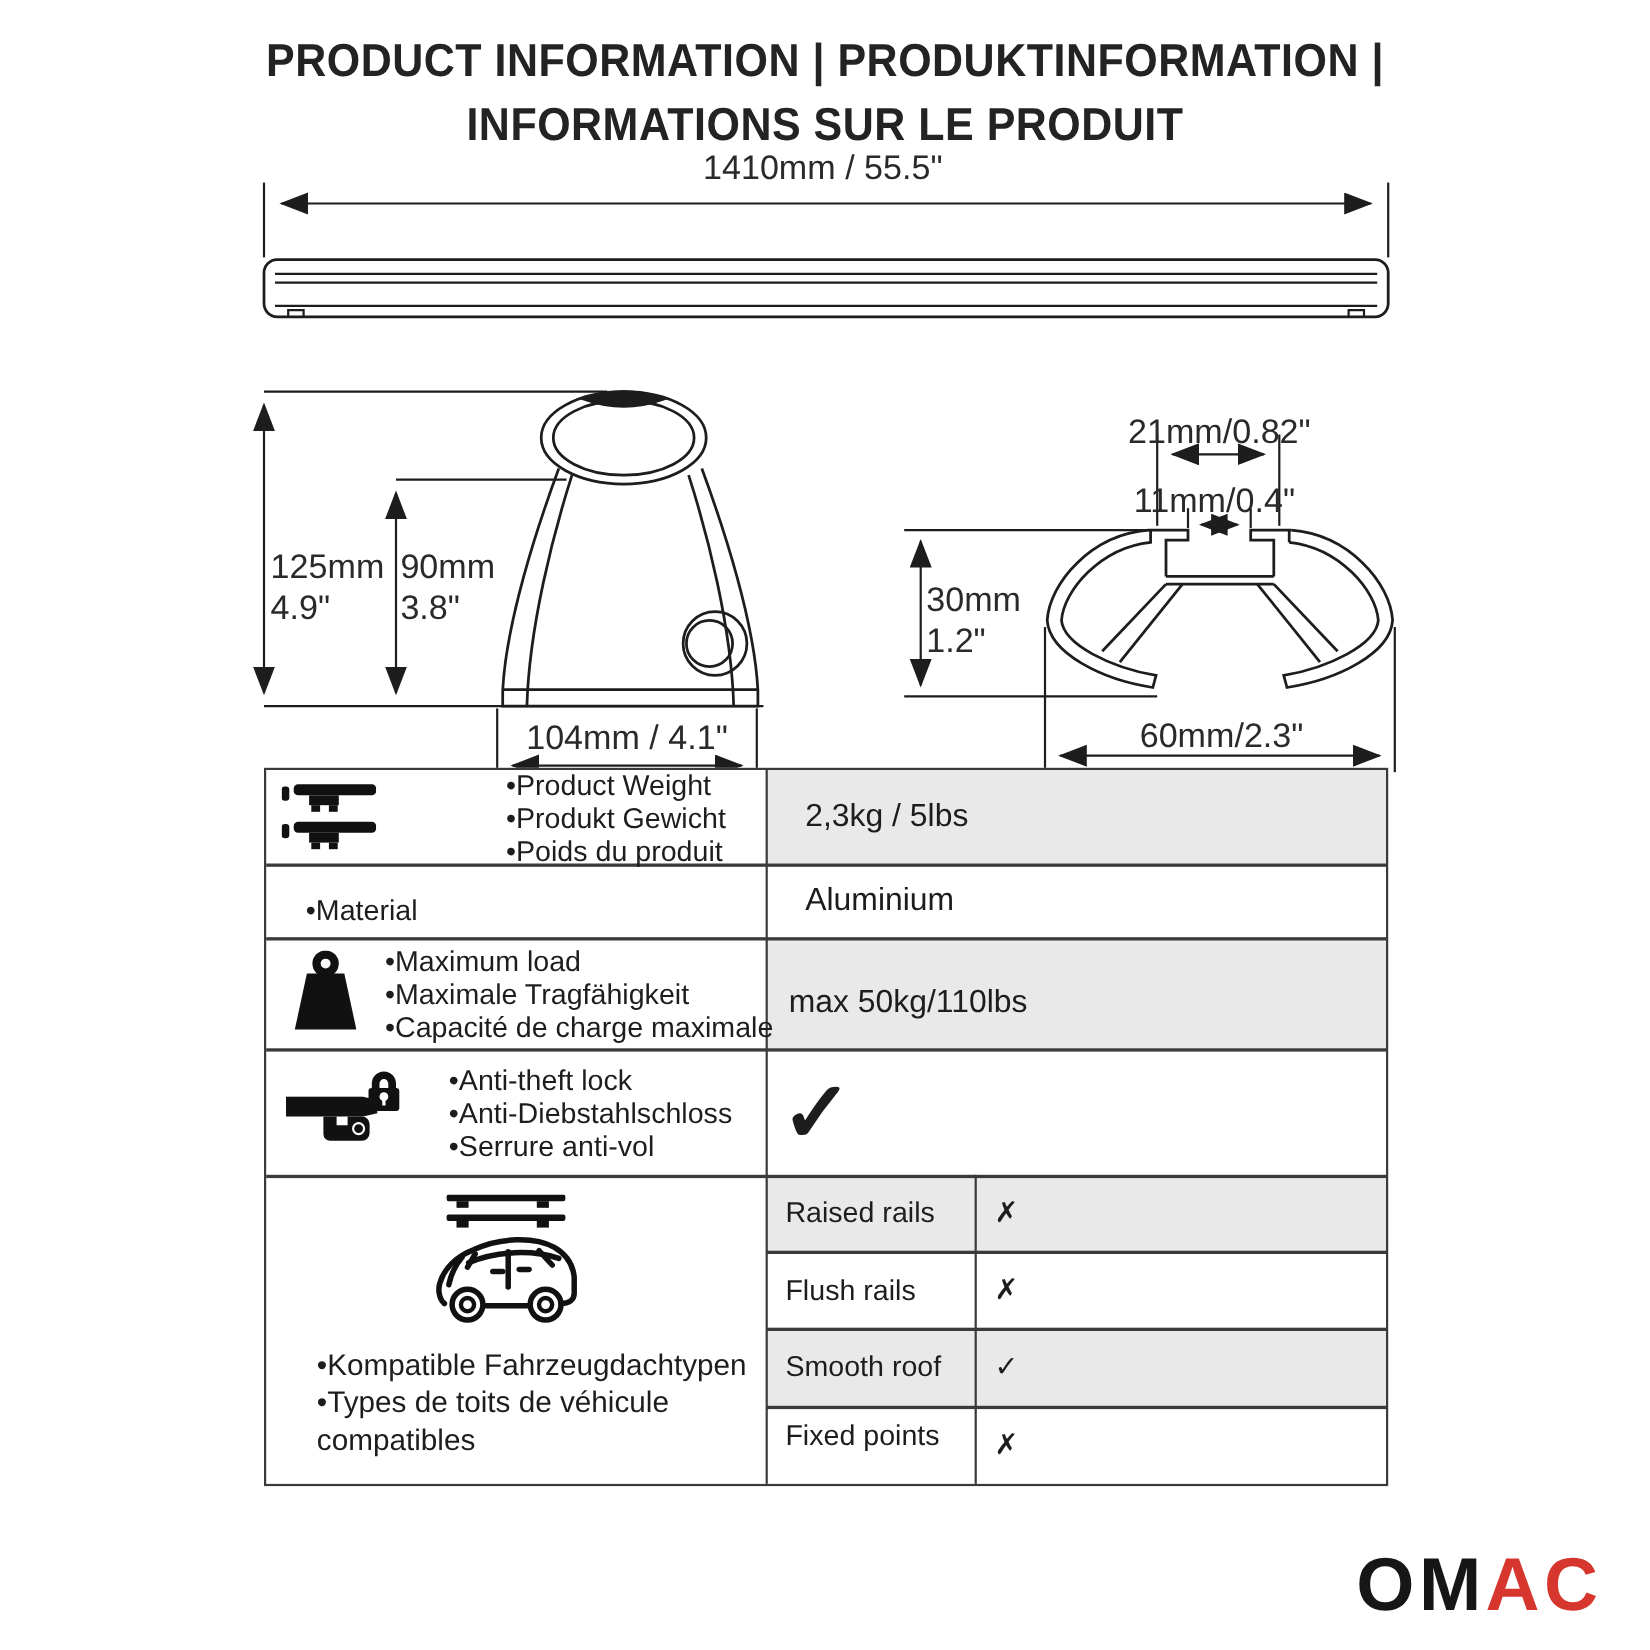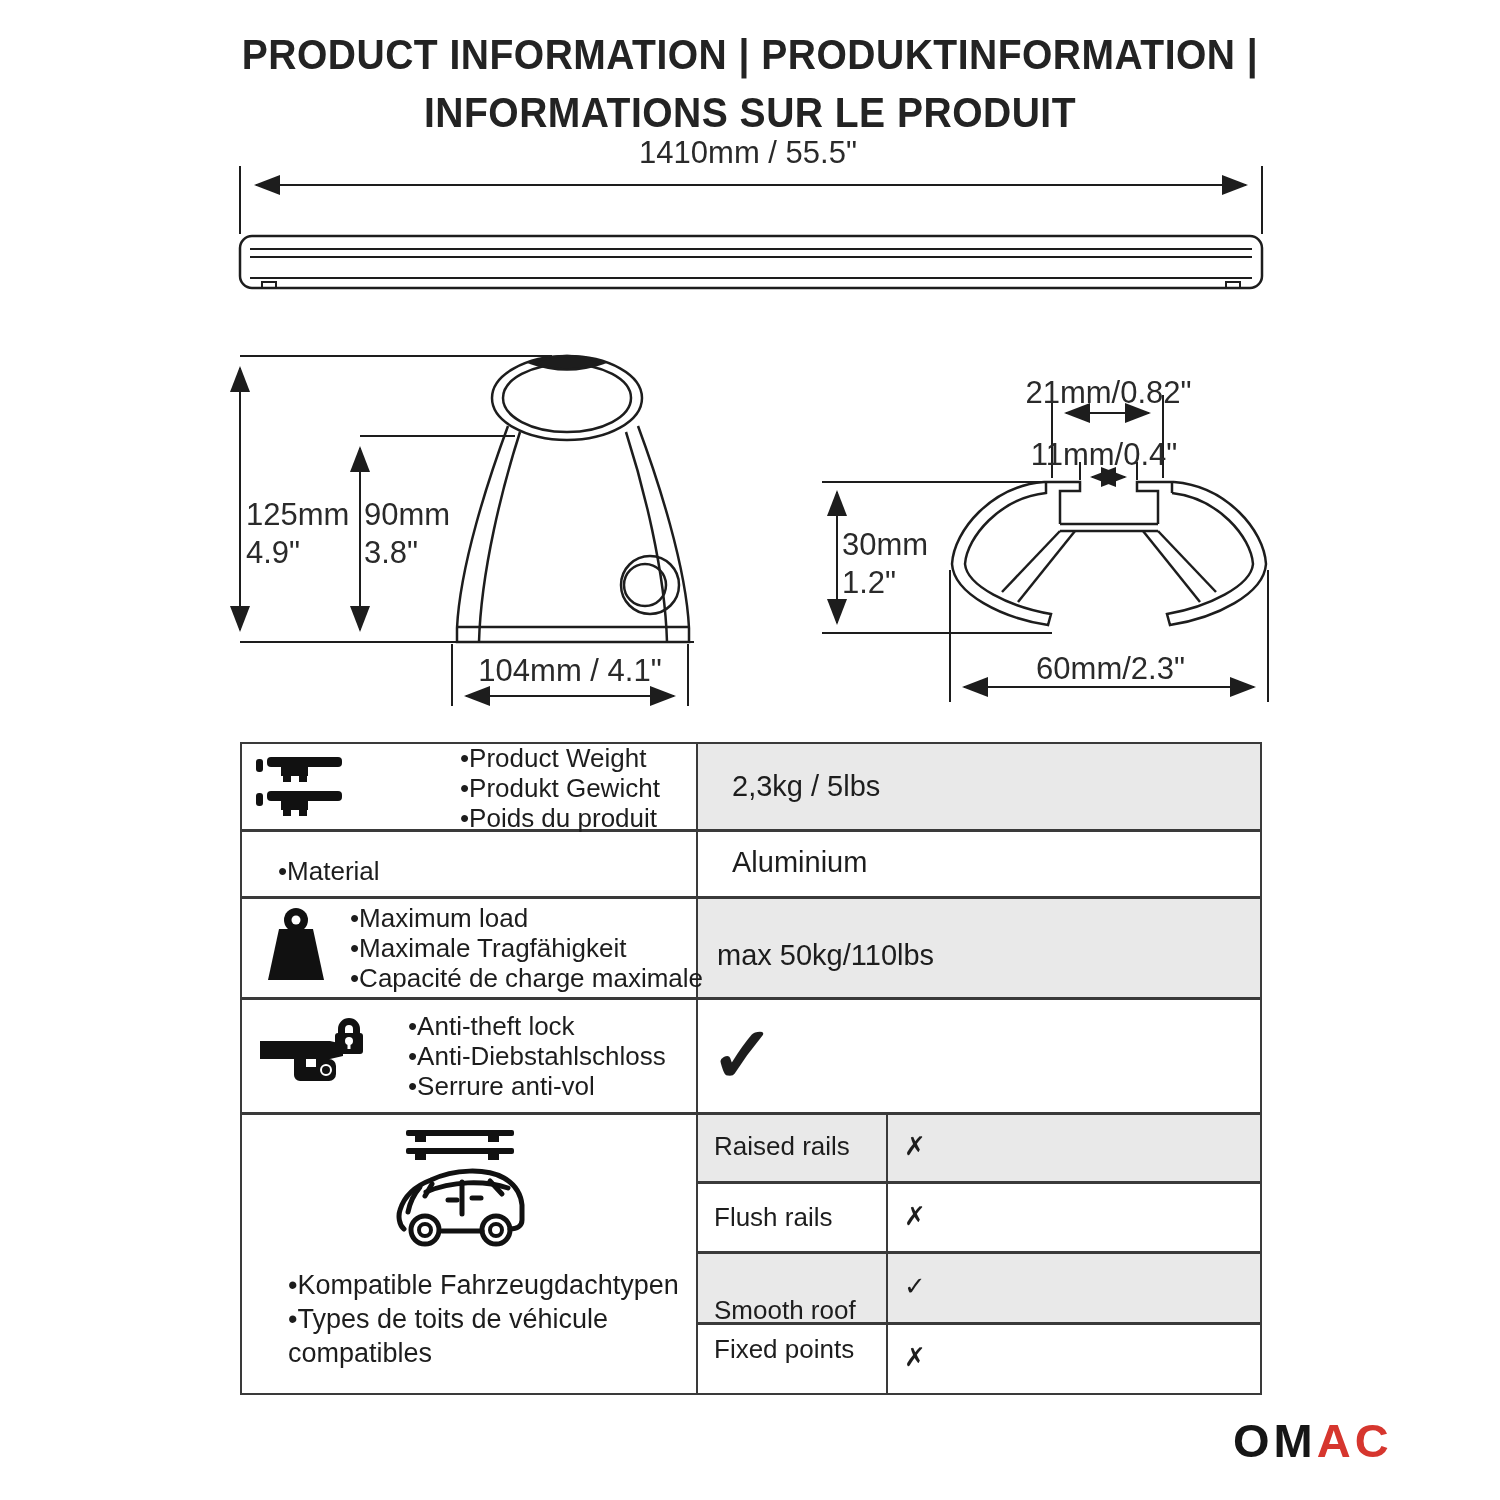--- a/index.html
+++ b/index.html
@@ -11,34 +11,34 @@
   
   .title{
     top:26px;left:0;width:1500px;text-align:center;
     font-weight:800;font-size:42px;line-height:58px;letter-spacing:.5px;color:#232323;
     transform:scaleX(.93);transform-origin:50% 0;
   }
   
   .dim{font-size:31px;color:#2a2a2a;line-height:38px;white-space:nowrap;}
   .dim.center{text-align:center;}
   
-  #spec{left:240px;top:742px;width:1022px;height:653px;border:2px solid #3a3a3a;box-sizing:border-box;background:#fff;}
+  #spec{left:240px;top:698px;width:1022px;height:653px;border:2px solid #3a3a3a;box-sizing:border-box;background:#fff;}
   #spec .gray{position:absolute;background:#e9e9e9;left:455px;right:0;}
   #spec .hline{position:absolute;left:0;right:0;height:3px;background:#3a3a3a;}
   #spec .hline.sub{left:455px;}
   #spec .vline{position:absolute;width:2px;background:#3a3a3a;}
   .cell{position:absolute;display:flex;align-items:center;}
   .labs{font-size:26px;line-height:30px;}
   .labs.r5{font-size:27px;line-height:34px;}
   .val{font-size:29px;}
   .sublab{font-size:26px;}
   .mark{font-size:26px;}
   .bigcheck{font-size:78px;font-weight:700;line-height:1;}
   
-  .logo{left:1233px;top:1408px;font-size:47px;font-weight:700;letter-spacing:4px;line-height:66px;white-space:nowrap;}
+  .logo{left:1233px;top:1408px;font-size:68px;font-weight:700;letter-spacing:4px;line-height:66px;white-space:nowrap;}
   .logo .black{color:#161616;}
   .logo .red{color:#d6362e;}
   svg{display:block;}
 </style>
 </head>
 <body>
 
 <div class="abs title">
   <div>PRODUCT INFORMATION | PRODUKTINFORMATION |</div>
   <div>INFORMATIONS SUR LE PRODUIT</div>
@@ -242,21 +242,21 @@
     <div class="labs r5">
       <div>•Kompatible Fahrzeugdachtypen</div>
       <div>•Types de toits de véhicule</div>
       <div>compatibles</div>
     </div>
   </div>
   <div class="cell sublab" style="left:472px;top:368px;height:69px;">Raised rails</div>
   <div class="cell mark" style="left:662px;top:368px;height:69px;">✗</div>
   <div class="cell sublab" style="left:472px;top:437px;height:72px;">Flush rails</div>
   <div class="cell mark" style="left:662px;top:437px;height:70px;">✗</div>
-  <div class="cell sublab" style="left:472px;top:507px;height:71px;margin-top:24px;">Smooth roof</div>
+  <div class="cell sublab" style="left:472px;top:507px;height:71px;">Smooth roof</div>
   <div class="cell mark" style="left:662px;top:507px;height:71px;">✓</div>
   <div class="cell sublab" style="left:472px;top:578px;height:55px;">Fixed points</div>
   <div class="cell mark" style="left:662px;top:578px;height:71px;">✗</div>
 </div>
 
 <div class="abs logo">
   <span class="black">OM</span><span class="red">AC</span>
 </div>
 
 </body></html>

